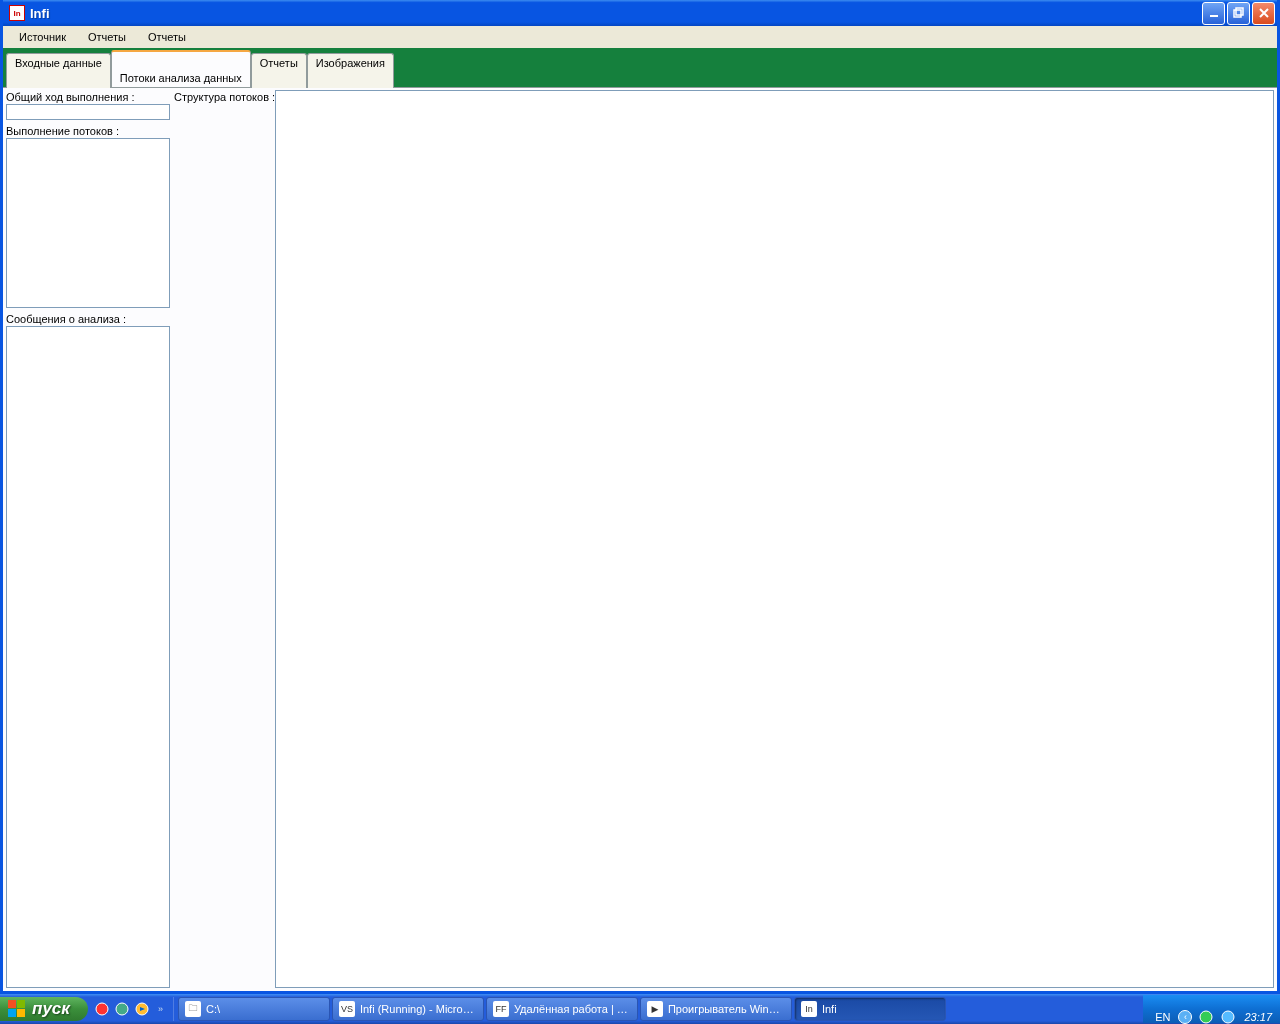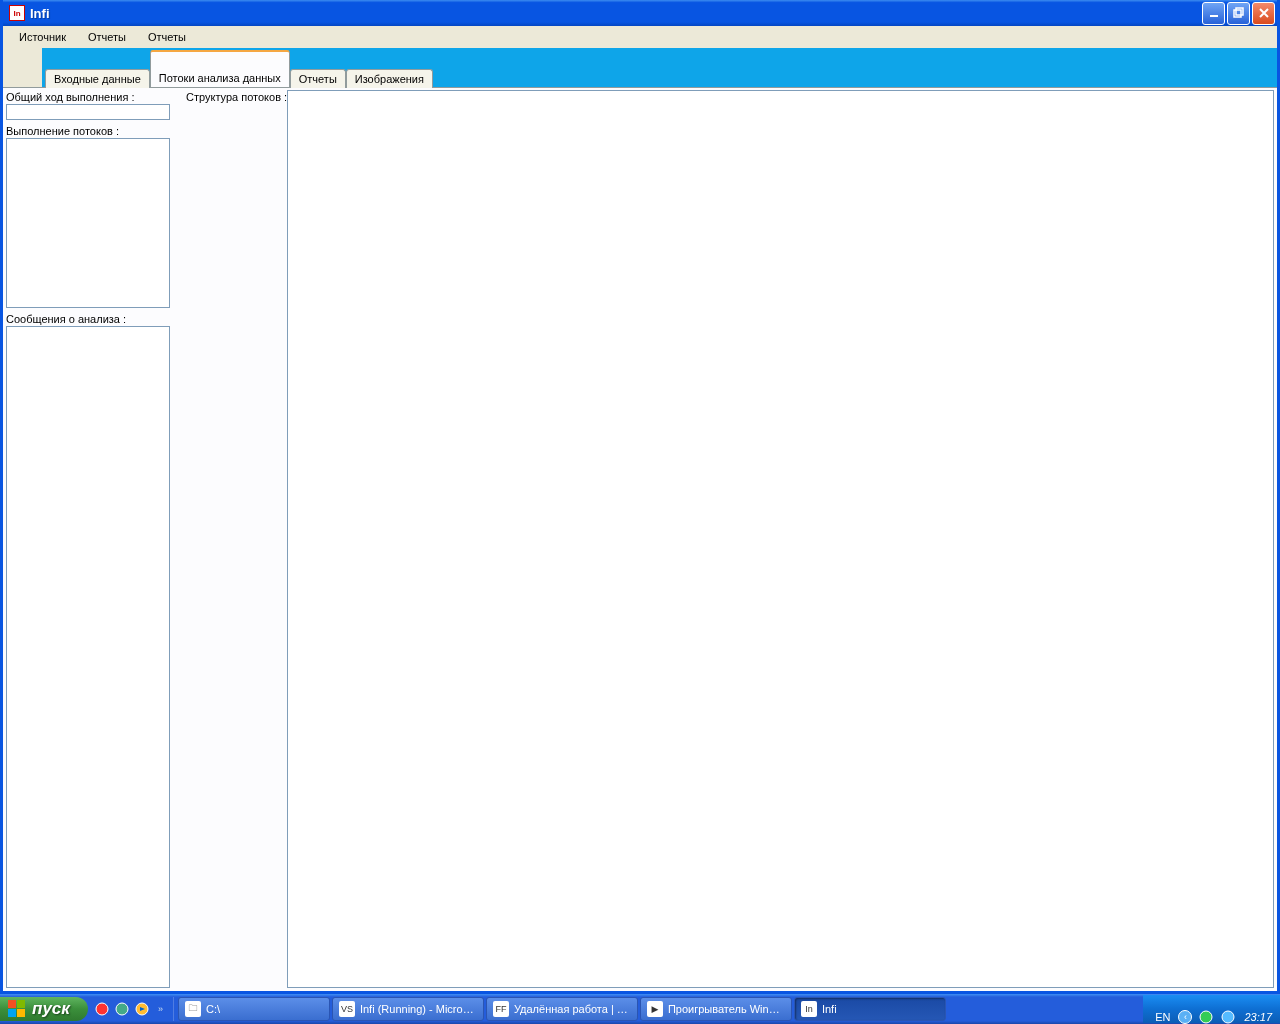--- a/index.html
+++ b/index.html
@@ -75,24 +75,22 @@
 }
 .menu-item {
   padding: 2px 10px;
   font-size: 11px;
   cursor: pointer;
 }
 
 
 .tabstrip {
   display: flex;
-  align-items: flex-end;
   padding: 2px 3px 0 3px;
-  background: #0ea5e9;
-  margin-left: 39px;
+  background: #15803d;
 }
 .tab {
   border: 1px solid #919b9c;
   border-bottom: none;
   background: #f5f4ea;
   padding: 3px 8px;
   margin-right: 0;
   font-size: 11px;
   cursor: pointer;
   border-radius: 3px 3px 0 0;
@@ -110,21 +108,21 @@
   margin-top: 2px;
 }
 
 
 .content {
   flex: 1;
   background: #fcfcfe;
   border-top: 1px solid #919b9c;
   display: flex;
   padding: 2px 3px 3px 3px;
-  gap: 16px;
+  gap: 4px;
 }
 .left-panel {
   width: 164px;
   display: flex;
   flex-direction: column;
 }
 .right-panel {
   flex: 1;
   display: flex;
   flex-direction: row;

